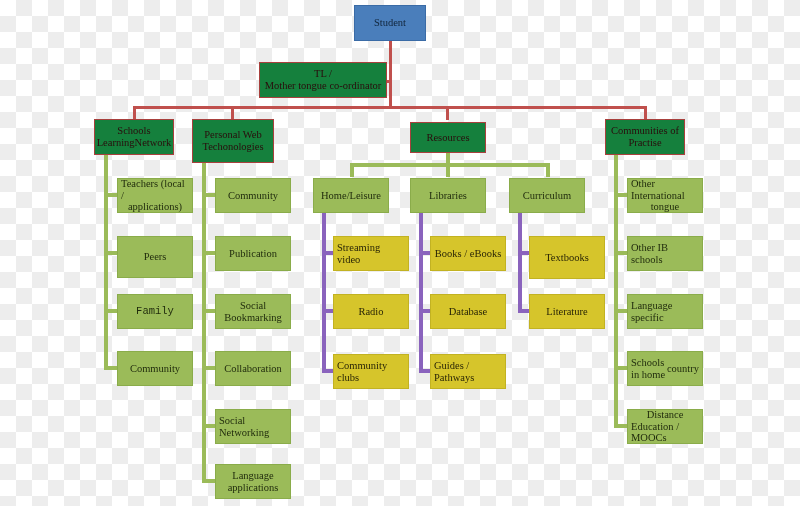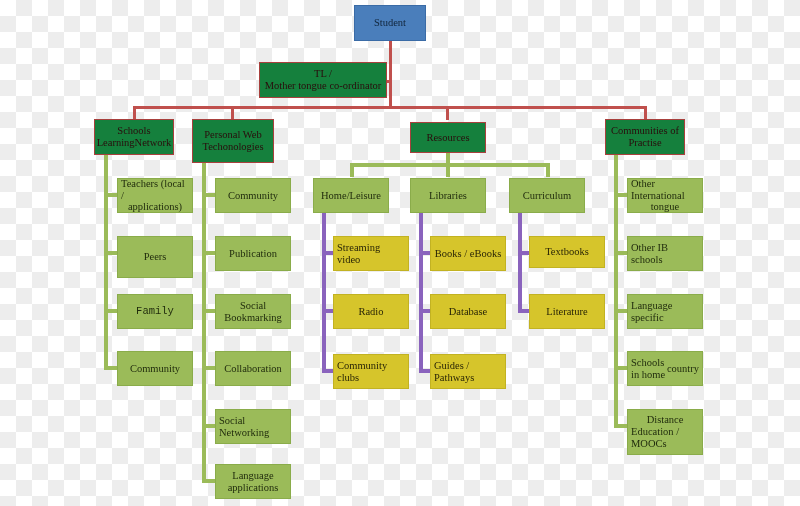--- a/index.html
+++ b/index.html
@@ -171,21 +171,21 @@
   <div class="node n-yellow" style="left:430px;top:236px;width:76px;height:35px;">
     <span>Books / eBooks</span>
   </div>
   <div class="node n-yellow" style="left:430px;top:294px;width:76px;height:35px;">
     <span>Database</span>
   </div>
   <div class="node n-yellow" style="left:430px;top:354px;width:76px;height:35px;">
     <span>Guides / Pathways</span>
   </div>
 
-  <div class="node n-yellow" style="left:529px;top:236px;width:76px;height:32px;">
+  <div class="node n-yellow" style="left:529px;top:236px;width:76px;height:43px;">
     <span>Textbooks</span>
   </div>
   <div class="node n-yellow" style="left:529px;top:294px;width:76px;height:35px;">
     <span>Literature</span>
   </div>
 
   <div class="conn c-green" style="left:614px;top:155px;width:4px;height:273px;"></div>
   <div class="conn c-green" style="left:614px;top:193px;width:14px;height:4px;"></div>
   <div class="conn c-green" style="left:614px;top:251px;width:14px;height:4px;"></div>
   <div class="conn c-green" style="left:614px;top:309px;width:14px;height:4px;"></div>
@@ -199,18 +199,18 @@
   <div class="node n-green" style="left:627px;top:236px;width:76px;height:35px;">
     <span>Other IB schools</span>
   </div>
   <div class="node n-green" style="left:627px;top:294px;width:76px;height:35px;">
     <span>Language specific</span>
   </div>
   <div class="node n-green" style="left:627px;top:351px;width:76px;height:35px;flex-direction:row;">
     <span>Schools in home</span>
     <span>country</span>
   </div>
-  <div class="node n-green" style="left:627px;top:409px;width:76px;height:46px;flex-direction:column;">
+  <div class="node n-green" style="left:627px;top:409px;width:76px;height:35px;flex-direction:column;">
     <span>Distance</span>
     <span>Education / MOOCs</span>
   </div>
 
 </div>
 
 </body></html>

